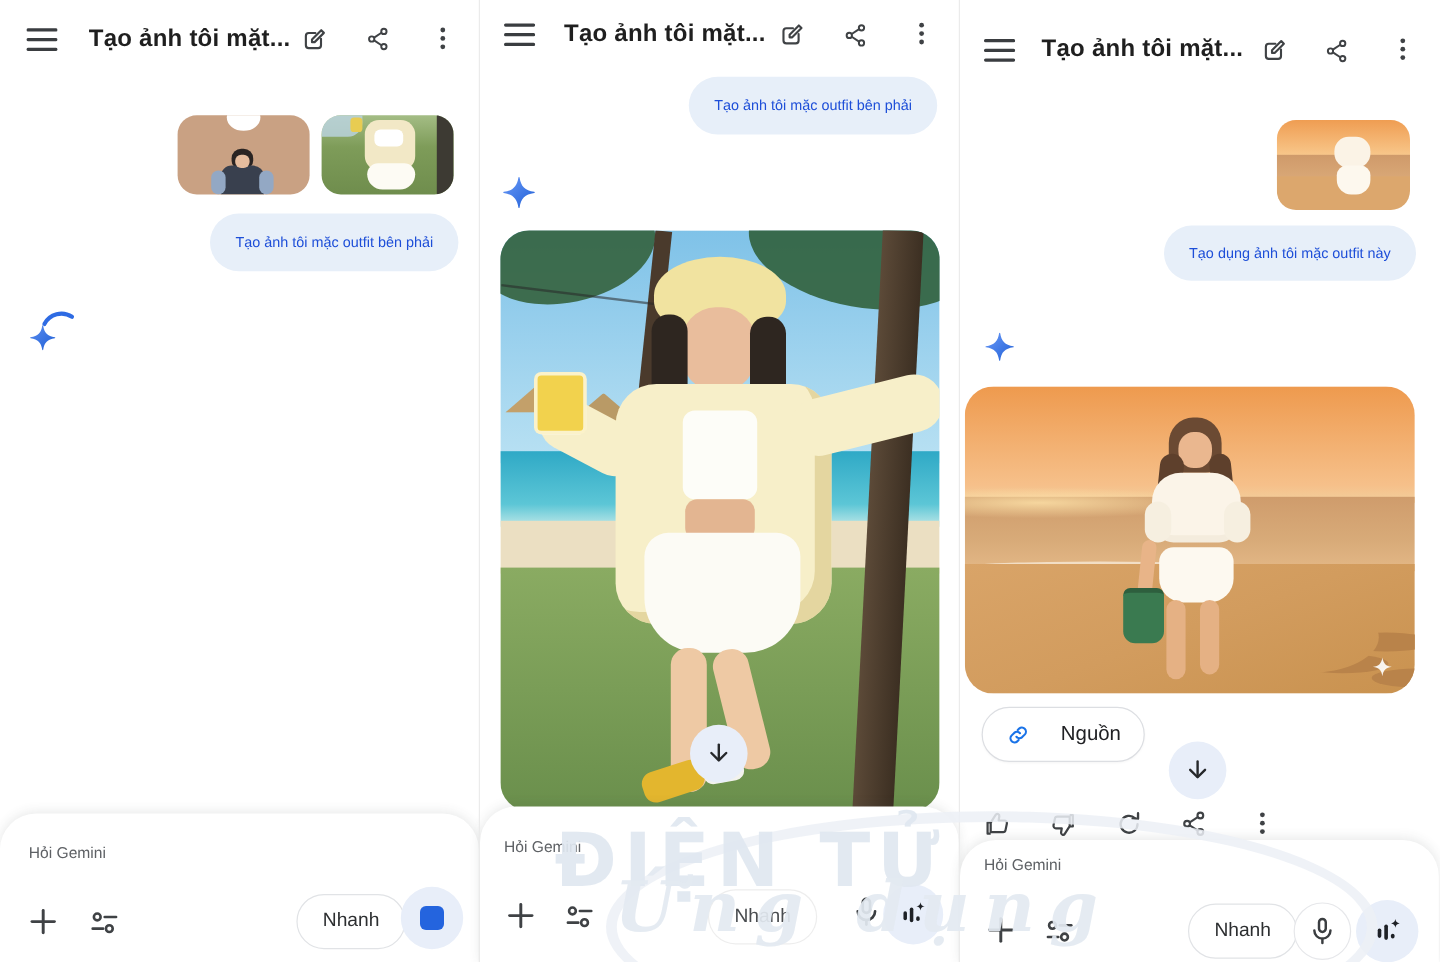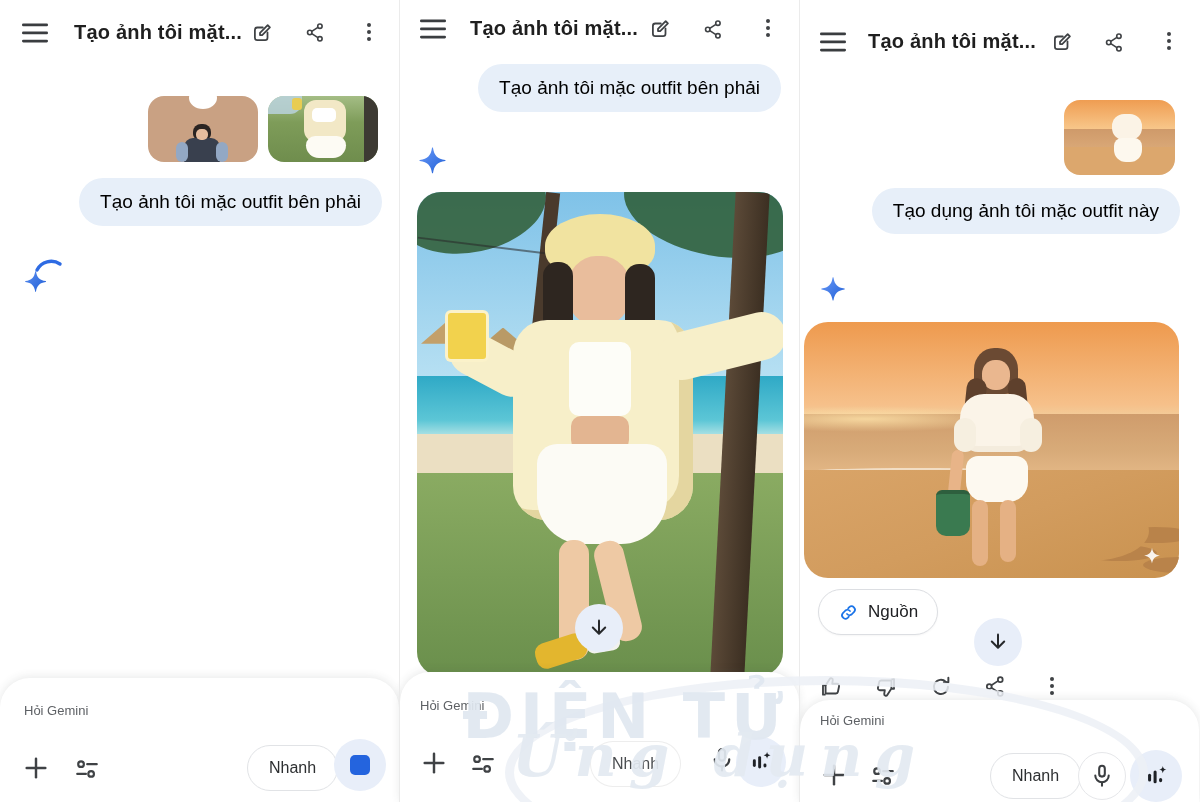--- a/index.html
+++ b/index.html
@@ -9,42 +9,42 @@
   }
   .panel{position:absolute;top:0;height:802px;width:399px;background:#fff;text-align:center;}
   .seam{position:absolute;top:0;bottom:0;width:1px;background:#ebebeb;z-index:30;}
 
   
   .hdr-title{position:absolute;font-size:20px;font-weight:600;color:#1f1f1f;letter-spacing:.2px;white-space:nowrap;}
   .hicon{position:absolute;}
 
   
   .bubble{
-    position:absolute;background:#e7eff9;color:#000000;font-size:19px;
+    position:absolute;background:#e7eff9;color:#1d4ed8;font-size:12px;
     line-height:48px;height:48px;padding:0 21px;border-radius:24px;white-space:nowrap;
   }
   .thumb{position:absolute;border-radius:16px;overflow:hidden;}
   .genimg{position:absolute;border-radius:24px;overflow:hidden;}
   .abs{position:absolute;}
 
   
   .card{
     position:absolute;left:0;right:0;bottom:0;background:#fff;
     border-radius:30px 30px 0 0;
     box-shadow:0 -1px 10px rgba(60,64,67,.12);
     z-index:10;
   }
   .placeholder{position:absolute;font-size:13px;color:#5e6165;}
   .chip{
     position:absolute;background:#fff;border:1px solid #e1e3e6;border-radius:23px;
     height:44px;line-height:44px;padding:0 21px;font-size:16px;color:#2d2f31;
   }
   .circle-btn{position:absolute;border-radius:50%;background:#e8eef9;display:flex;align-items:center;justify-content:center;}
   .pill{
-    position:absolute;display:flex;align-items:center;gap:9px;background:#fff;
+    position:absolute;display:flex;align-items:center;gap:25px;background:#fff;
     border:1px solid #dcdee2;border-radius:23px;height:44px;padding:0 19px;
     font-size:17px;color:#202124;box-shadow:0 1px 2px rgba(0,0,0,.04);
   }
 
   
   .wm{position:absolute;pointer-events:none;z-index:40;}
   .wm-oval{
     left:505px;top:676px;width:625px;height:175px;border-radius:50%;
     border:9px solid rgba(236,240,246,.85);
   }

